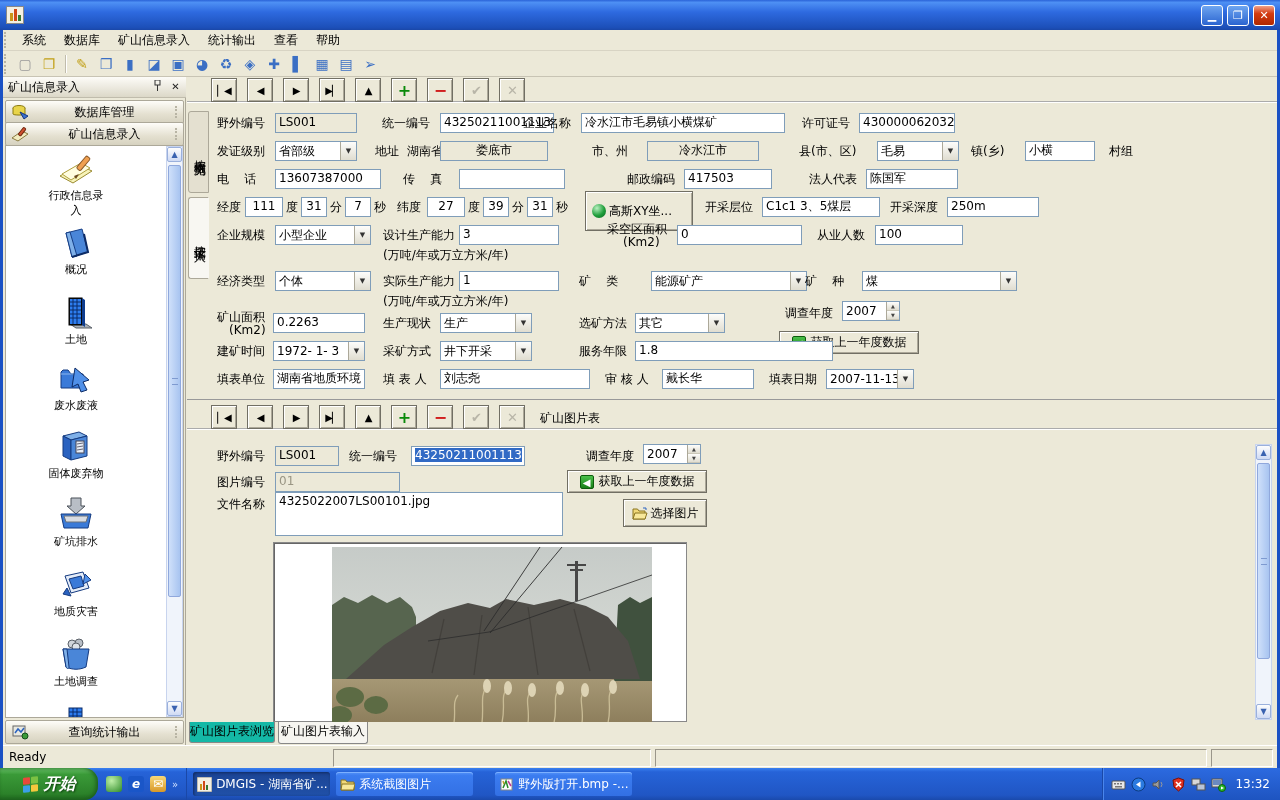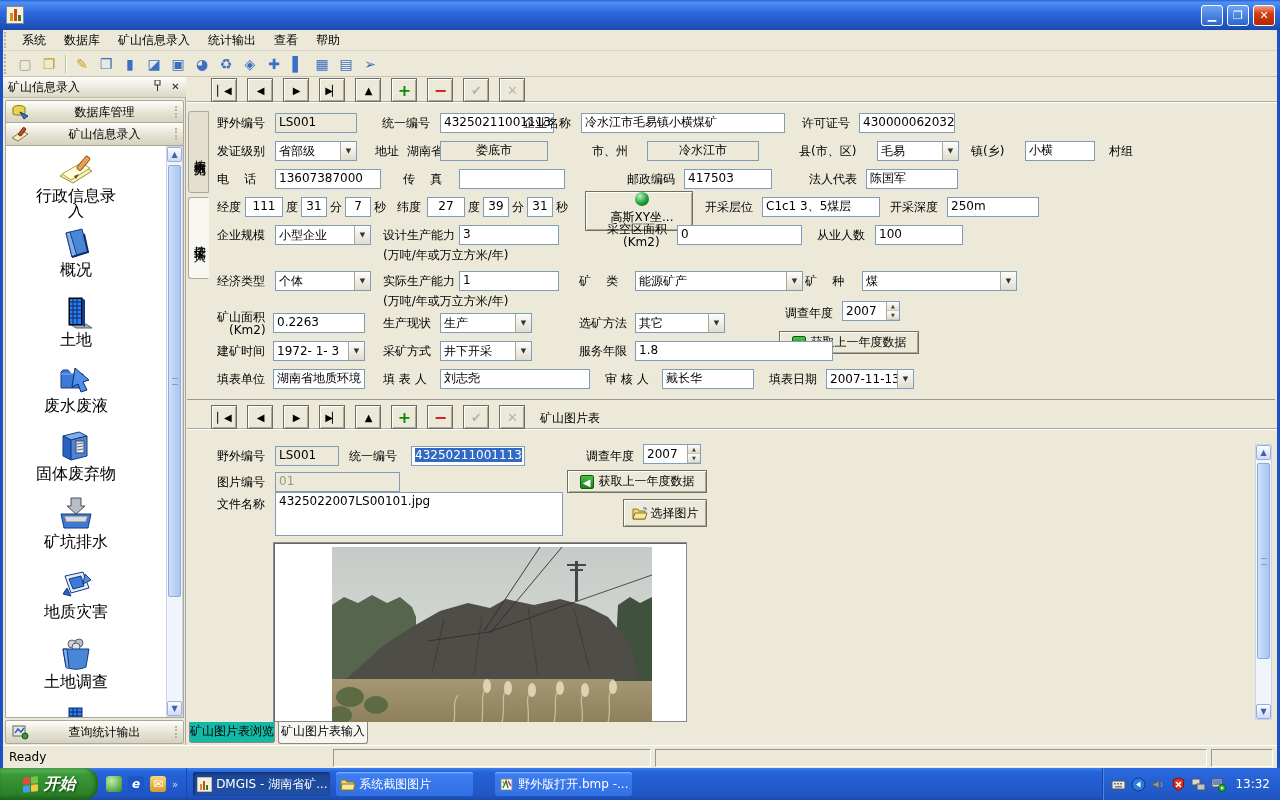--- a/index.html
+++ b/index.html
@@ -42,35 +42,35 @@
   .sidebar{left:3px;top:77px;width:183px;height:668px;background:#ece9d8;border-right:1px solid #aca899;}
   .sbhead{left:0;top:0;width:183px;height:21px;background:linear-gradient(#fdfcf8,#dcd8c8);border-bottom:1px solid #c0bcac;display:flex;align-items:center;}
   .sbhead .t{flex:1;padding-left:5px;font-size:12px;}
   .hbtn{width:15px;height:14px;font-size:10px;line-height:13px;text-align:center;color:#222;margin-right:3px;}
   .grpbtn{left:2px;width:179px;height:24px;background:linear-gradient(#fefdf9,#e4e0d0 60%,#d6d2c0);border:1px solid #aca899;border-radius:2px;display:flex;align-items:center;}
   .grpbtn .gi{width:20px;height:18px;margin:0 4px;}
   .grpbtn .gt{flex:1;text-align:center;font-size:12px;}
   .grpbtn .gg{width:4px;height:12px;border-left:2px dotted #b8b4a4;margin-right:4px;}
   .sblist{left:2px;top:68px;width:179px;height:573px;background:#fff;border:1px solid #aca899;overflow:hidden;}
   .sbitem{position:absolute;left:0;width:140px;text-align:center;}
-  .sbitem .lab{font-size:16px;line-height:15px;}
+  .sbitem .lab{font-size:11px;line-height:15px;}
   .sbitem svg{display:block;margin:0 auto;}
   
   .sc{background:#f0f4fb;border:1px solid #c8d4ee;}
   .scbtn{position:absolute;left:0;width:15px;height:15px;background:linear-gradient(#fdfdfd,#cfdaf4);border:1px solid #9ab0dc;border-radius:2px;color:#3a62b0;font-size:8px;line-height:14px;text-align:center;}
   .scthumb{position:absolute;left:1px;width:13px;background:linear-gradient(90deg,#cfe0fa,#a8c4f0);border:1px solid #90a8dc;border-radius:2px;}
   .scthumb:after{content:"";position:absolute;left:3px;top:50%;width:6px;height:1px;box-shadow:0 -3px 0 #7e9ad0,0 0 0 #7e9ad0,0 3px 0 #7e9ad0;}
   
   .main{left:187px;top:77px;width:1090px;height:668px;background:#ece9d8;}
   .navrow{position:absolute;left:0;width:1090px;height:26px;border-bottom:2px groove #fff;}
   .form1{left:0;top:30px;width:1088px;height:293px;border-bottom:1px solid #999;}
   .vtab{position:absolute;left:1px;width:21px;background:#e4e0d0;border:1px solid #aca899;border-radius:3px 0 0 3px;writing-mode:vertical-rl;text-orientation:upright;font-size:12px;text-align:center;letter-spacing:1px;padding:6px 0;}
   .vtab.act{background:#f8f7f2;border-right-color:#f8f7f2;}
   .unit{font-size:12px;color:#000;white-space:pre;}
-  .gaussbtn{display:flex;align-items:center;gap:3px;font-size:12px;justify-content:flex-start;padding-left:6px;flex-direction:column;}
+  .gaussbtn{display:flex;align-items:center;gap:3px;font-size:12px;justify-content:flex-start;padding-left:6px;}
   .ball{width:14px;height:14px;border-radius:50%;background:radial-gradient(circle at 35% 30%,#b8f0c0,#1f9e3a 55%,#0a6420);}
   .prevbtn{display:flex;align-items:center;gap:5px;font-size:12px;}
   .garrow{width:14px;height:14px;background:linear-gradient(#4ac04a,#188018);border:1px solid #0c5c0c;border-radius:2px;color:#fff;font-size:10px;line-height:13px;text-align:center;font-weight:bold;}
   .form2{left:0;top:357px;width:1090px;height:288px;}
   .photobox{background:#fff;border:1px solid #888;box-shadow:inset 1px 1px 0 #666;}
   .tabbar{position:absolute;left:0;top:645px;width:1090px;height:23px;background:#ece9d8;}
   .btab{position:absolute;top:0;height:21px;border:1px solid #888;border-top:none;background:#14b8a6;font-size:12px;line-height:19px;text-align:center;border-radius:0 0 3px 3px;}
   .btab.act{background:#f6f5f0;height:22px;font-weight:normal;}
   .selv{background:#316ac5;color:#fff;}
   
@@ -412,21 +412,21 @@
     <div class="abs tb" style="left:490px;top:118px;width:125px">0</div>
     <span class="abs lbl" style="left:630px;top:118px">从业人数</span>
     <div class="abs tb" style="left:688px;top:118px;width:88px">100</div>
 
     <span class="abs lbl" style="left:30px;top:164px">经济类型</span>
     <div class="abs tb dd" style="left:88px;top:164px;width:96px"><span class="ddt">个体</span><span class="dda">▼</span></div>
     <span class="abs lbl" style="left:196px;top:164px">实际生产能力</span>
     <div class="abs tb" style="left:272px;top:164px;width:100px">1</div>
     <span class="abs unit" style="left:196px;top:186px">(万吨/年或万立方米/年)</span>
     <span class="abs lbl" style="left:392px;top:164px">矿    类</span>
-    <div class="abs tb dd" style="left:448px;top:164px;width:168px"><span class="ddt">能源矿产</span><span class="dda">▼</span></div>
+    <div class="abs tb dd" style="left:464px;top:164px;width:156px"><span class="ddt">能源矿产</span><span class="dda">▼</span></div>
     <span class="abs lbl" style="left:618px;top:164px">矿    种</span>
     <div class="abs tb dd" style="left:675px;top:164px;width:155px"><span class="ddt">煤</span><span class="dda">▼</span></div>
 
     <span class="abs lbl" style="left:30px;top:200px">矿山面积</span>
     <span class="abs unit" style="left:42px;top:216px">(Km2)</span>
     <div class="abs tb" style="left:86px;top:206px;width:92px">0.2263</div>
     <span class="abs lbl" style="left:196px;top:206px">生产现状</span>
     <div class="abs tb dd" style="left:253px;top:206px;width:92px"><span class="ddt">生产</span><span class="dda">▼</span></div>
     <span class="abs lbl" style="left:392px;top:206px">选矿方法</span>
     <div class="abs tb dd" style="left:448px;top:206px;width:90px"><span class="ddt">其它</span><span class="dda">▼</span></div>

